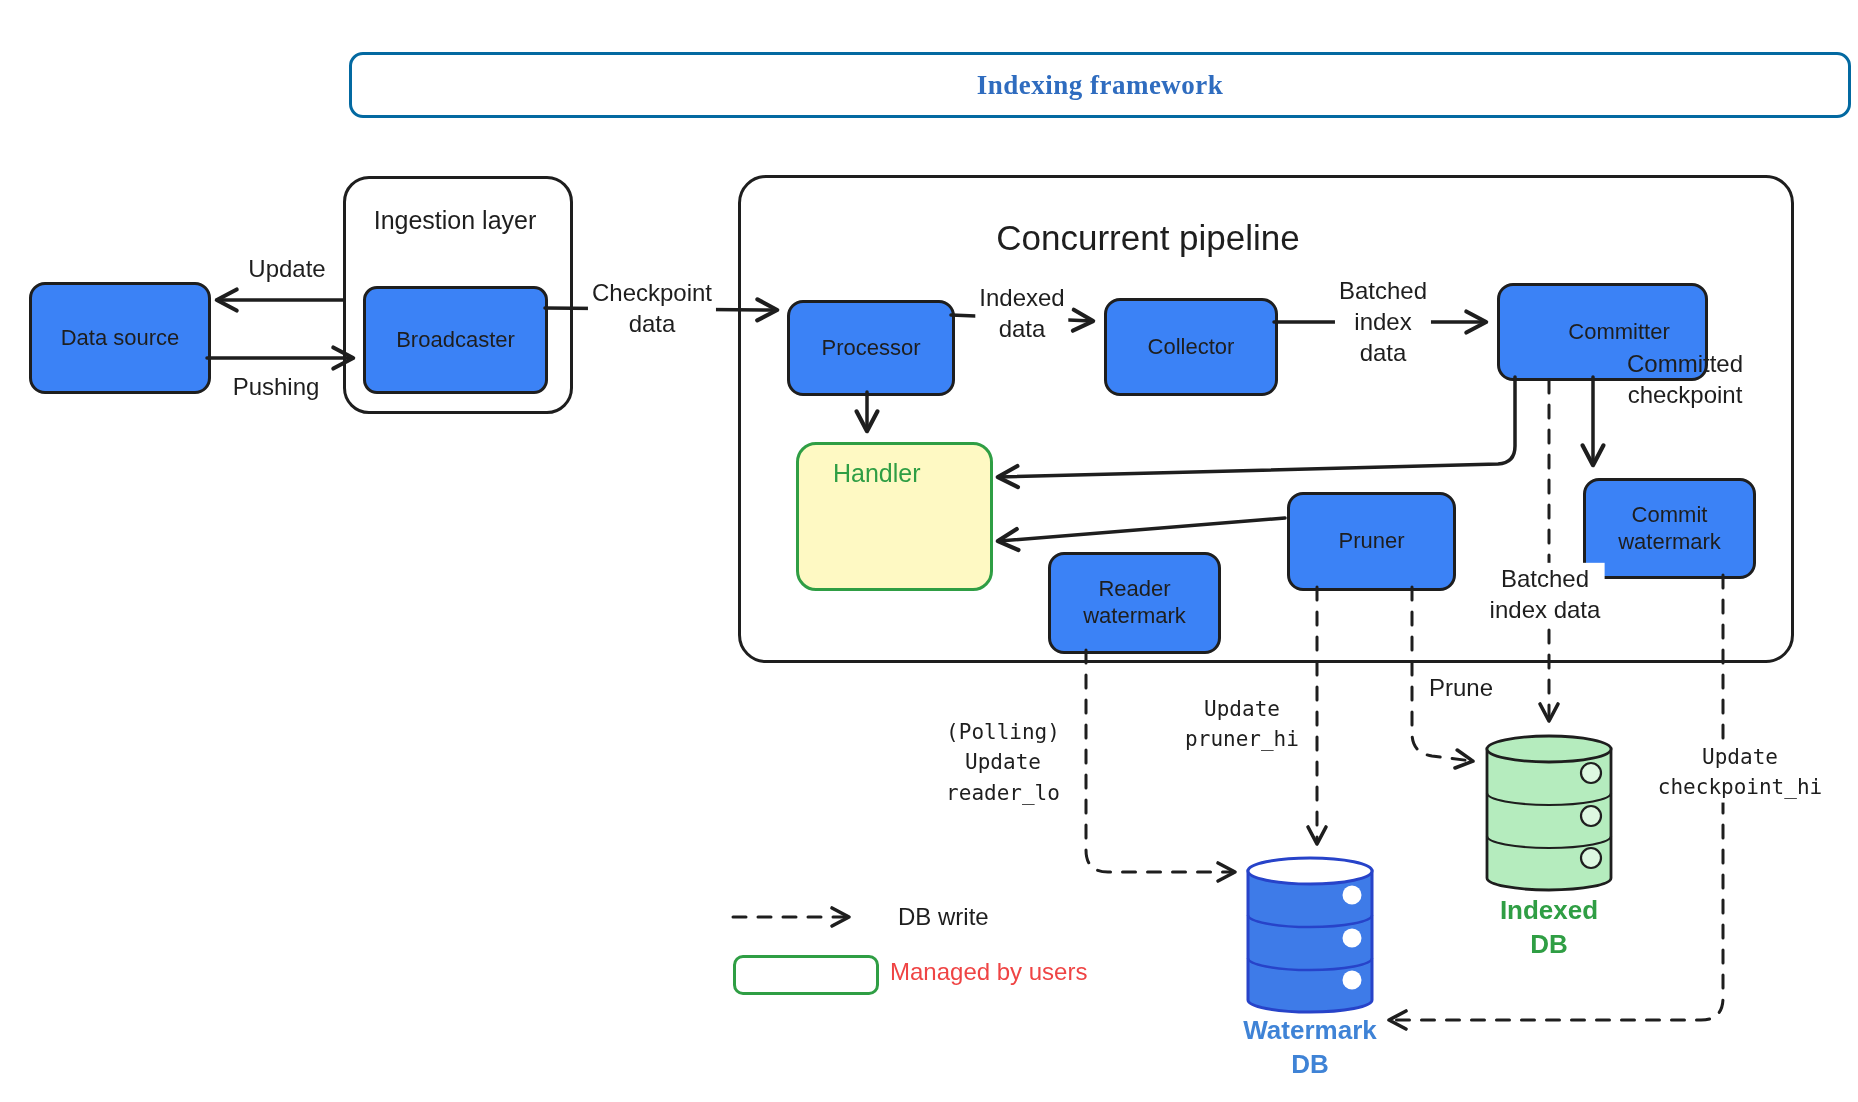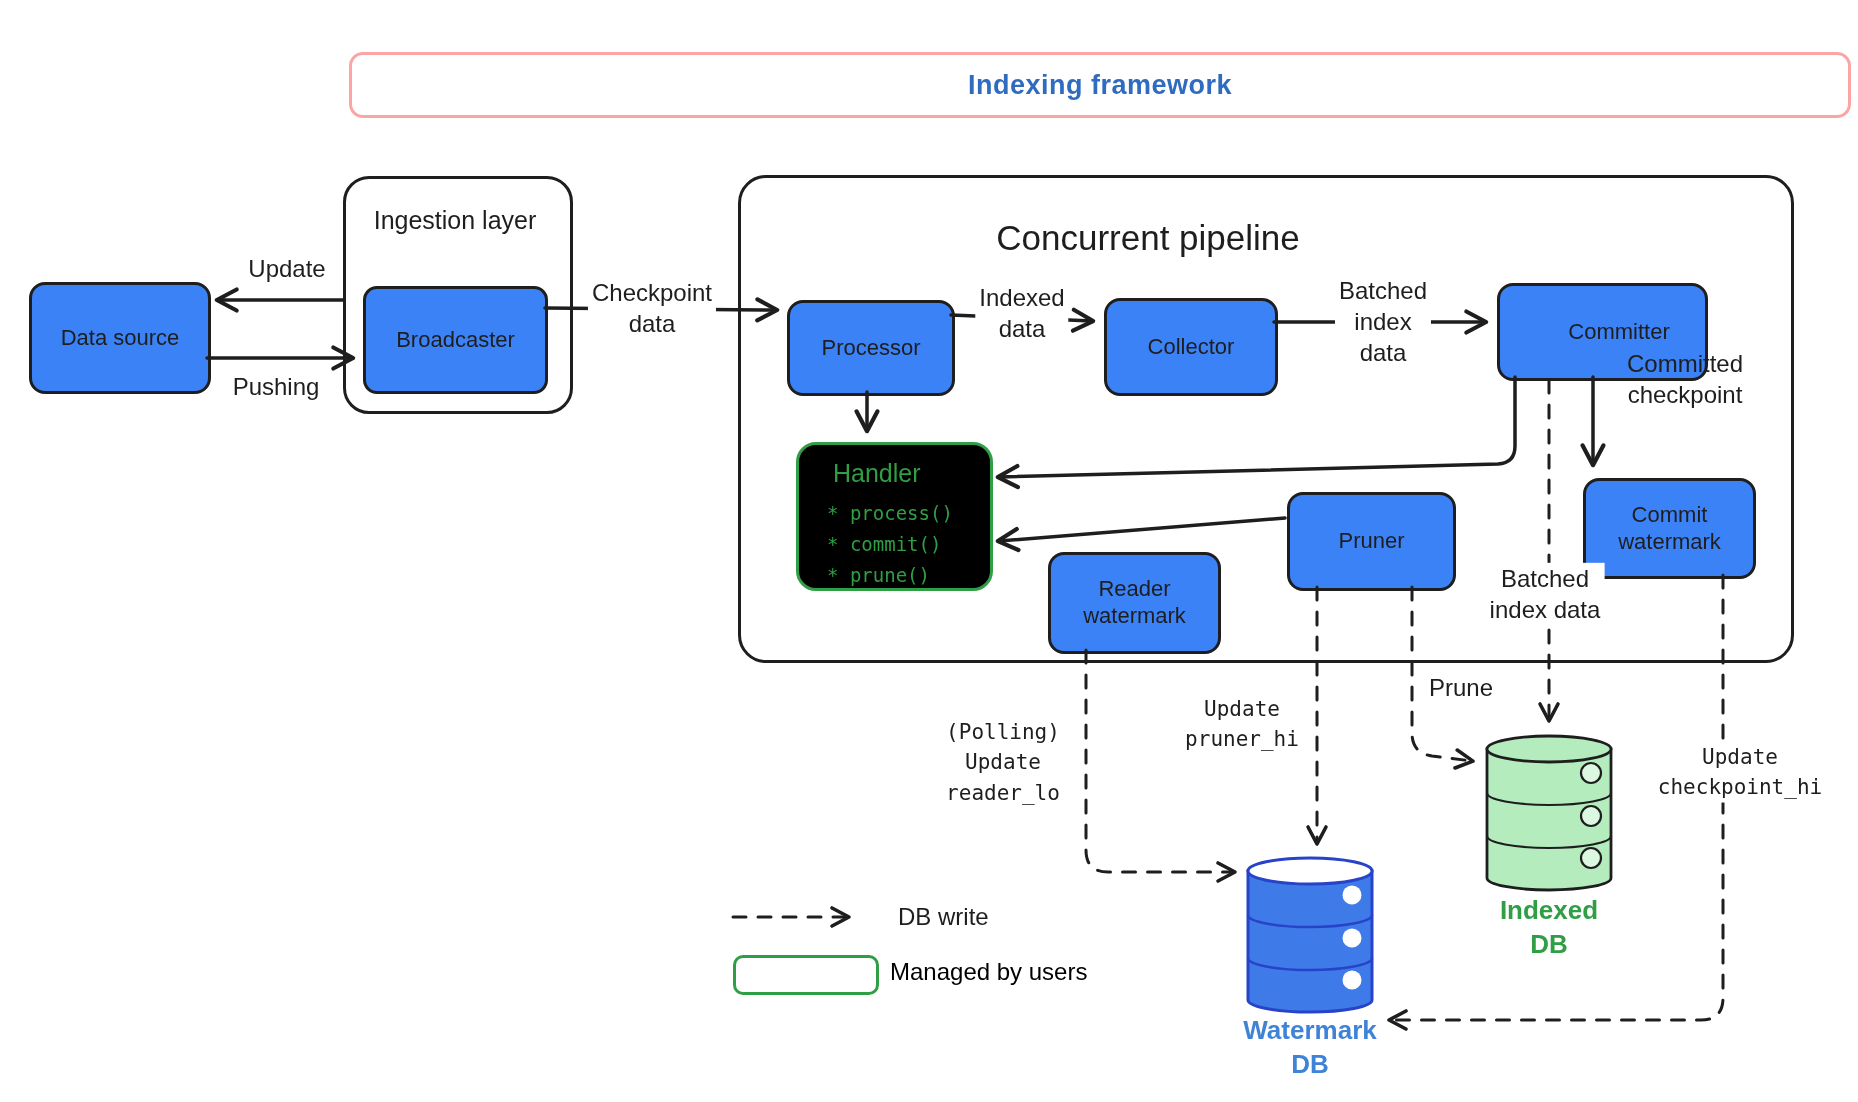--- a/index.html
+++ b/index.html
@@ -3,27 +3,27 @@
 <meta charset="utf-8">
 <style>
   html,body{margin:0;padding:0;background:#ffffff;}
   body{width:1858px;height:1102px;position:relative;overflow:hidden;
        font-family:"Liberation Sans",sans-serif;color:#1e1e1e;}
   
   .node{position:absolute;background:#3b82f6;border:3px solid #1e1e1e;border-radius:16px;
         display:flex;align-items:center;justify-content:center;text-align:center;
         font-size:22px;line-height:1.22;white-space:pre-line;z-index:3;}
   .container-box{position:absolute;background:#ffffff;border:3px solid #1e1e1e;border-radius:28px;z-index:2;}
-  .frame-blue{position:absolute;background:#ffffff;border:3px solid #fca5a5;border-radius:14px;z-index:2;
-        display:flex;align-items:center;justify-content:center;}
+  .frame-blue{position:absolute;background:#ffffff;border:3px solid #0369a1;border-radius:14px;z-index:2;
+        display:flex;align-items:center;justify-content:center;font-family:Liberation Serif, serif;}
   .frame-blue .t{color:#2f6cbf;font-size:27px;font-weight:700;letter-spacing:.5px;}
   .box-title{position:absolute;transform:translate(-50%,-50%);font-size:25px;z-index:4;white-space:nowrap;}
   .pipeline-title{position:absolute;transform:translate(-50%,-50%);font-size:35px;z-index:4;white-space:nowrap;}
   
-  .handler{position:absolute;background:#000000;border:3px solid #2f9e44;border-radius:20px;z-index:3;}
+  .handler{position:absolute;background:#fef9c3;border:3px solid #2f9e44;border-radius:20px;z-index:3;}
   .handler .h-title{color:#2f9e44;font-size:25px;margin:14px 0 10px 34px;}
   .handler .h-items{color:#2f9e44;font-family:"DejaVu Sans Mono",monospace;
         font-size:19px;line-height:31px;margin-left:28px;white-space:pre-line;}
   
   .lbl{position:absolute;transform:translate(-50%,-50%);text-align:center;
        font-size:24px;line-height:1.3;white-space:pre-line;z-index:6;}
   .lbl.bg{background:#ffffff;padding:0 4px;}
   .mono{font-family:"DejaVu Sans Mono",monospace;font-size:21px;line-height:1.45;}
   .blue-t{color:#3f83d6;font-size:26px;font-weight:700;}
   .green-t{color:#2f9e44;font-size:26px;font-weight:700;}
@@ -51,23 +51,20 @@
 <div class="node" style="left:1104px;top:298px;width:168px;height:92px;">Collector</div>
 <div class="node" style="left:1497px;top:283px;width:172px;height:92px;padding-left:33px;">Committer</div>
 <div class="node" style="left:1048px;top:552px;width:167px;height:96px;">Reader
 watermark</div>
 <div class="node" style="left:1287px;top:492px;width:163px;height:93px;">Pruner</div>
 <div class="node" style="left:1583px;top:478px;width:167px;height:95px;">Commit
 watermark</div>
 
 <div class="handler" style="left:796px;top:442px;width:191px;height:143px;">
   <div class="h-title">Handler</div>
-  <div class="h-items"><span>* process()</span>
-<span>* commit()</span>
-<span>* prune()</span></div>
 </div>
 
 <svg class="cyl" style="left:1240px;top:848px;" width="145" height="175" viewBox="0 0 145 175">
   <path d="M8,23 L8,152 A62,12 0 0 0 132,152 L132,23 Z" fill="#3e7be8" stroke="#2743c9" stroke-width="3"></path>
   <path d="M8,67 A62,12 0 0 0 132,67" fill="none" stroke="#2743c9" stroke-width="2.5"></path>
   <path d="M8,110 A62,12 0 0 0 132,110" fill="none" stroke="#2743c9" stroke-width="2.5"></path>
   <ellipse cx="70" cy="23" rx="62" ry="13" fill="#ffffff" stroke="#2743c9" stroke-width="3"></ellipse>
   <circle cx="112" cy="47" r="9.5" fill="#ffffff"></circle>
   <circle cx="112" cy="90" r="9.5" fill="#ffffff"></circle>
   <circle cx="112" cy="132" r="9.5" fill="#ffffff"></circle>
@@ -133,13 +130,13 @@
 Update
 reader_lo</div>
 <div class="lbl mono" style="left:1242px;top:724px;">Update
 pruner_hi</div>
 <div class="lbl" style="left:1461px;top:688px;">Prune</div>
 <div class="lbl mono bg" style="left:1740px;top:772px;">Update
 checkpoint_hi</div>
 
 <div class="legend-text" style="left:890px;top:917px;margin-left:8px;">DB write</div>
 <div class="legend-green-box" style="left:733px;top:955px;width:140px;height:34px;"></div>
-<div class="legend-text" style="left:890px;top:972px;color:#000000;">Managed by users</div>
+<div class="legend-text" style="left:890px;top:972px;color:#ef4444;">Managed by users</div>
 
 </body></html>

